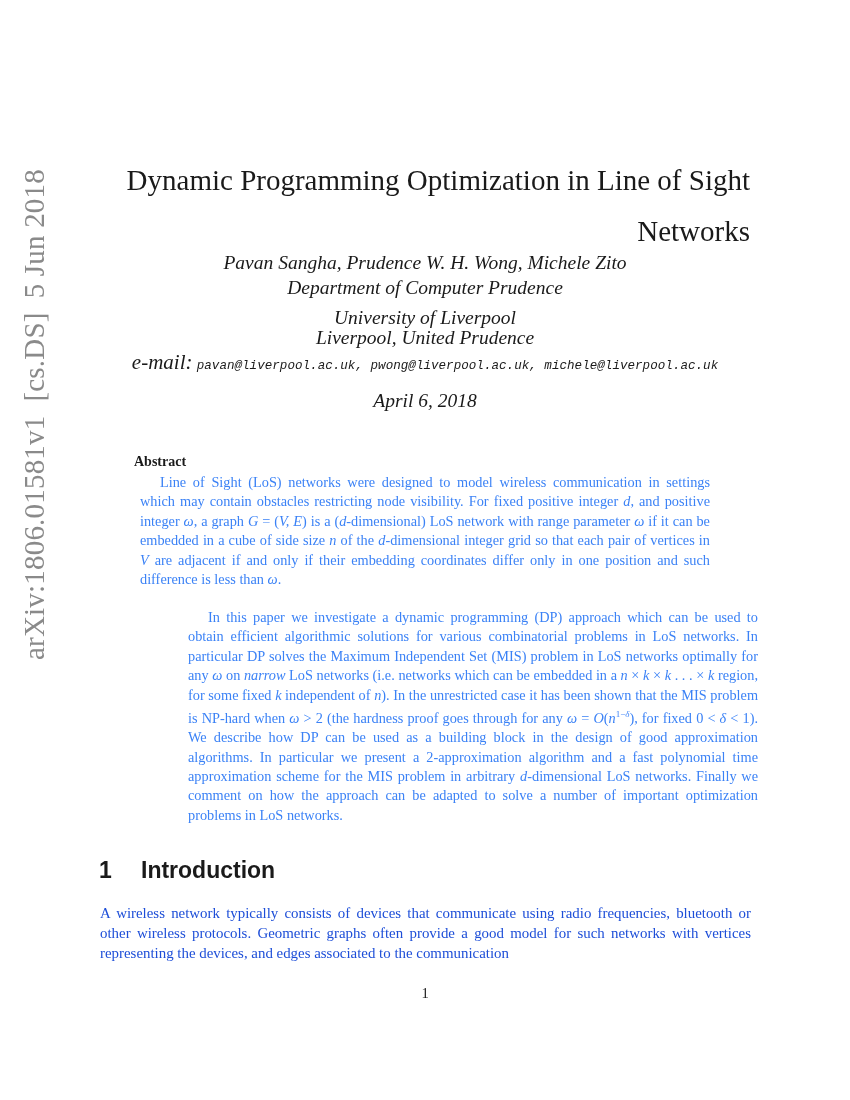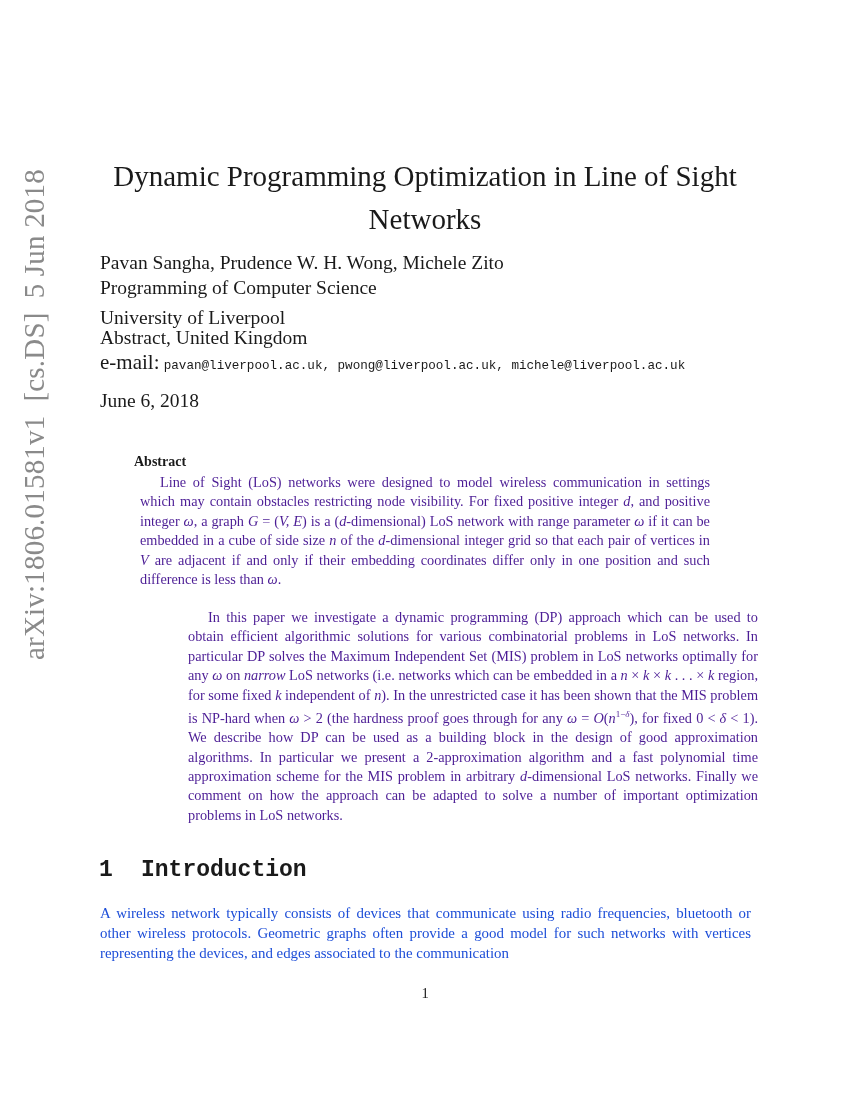--- a/index.html
+++ b/index.html
@@ -31,37 +31,39 @@
     height: 34px;
     line-height: 34px;
   }
   #arxiv-stamp span { margin-right: 14px; }
 
   #title {
     position: absolute;
     left: 100px;
     top: 155px;
     width: 650px;
-    text-align: center;
+    text-align: right;
     font-family: "Liberation Serif", "DejaVu Serif", serif;
     font-size: 29px;
-    line-height: 43px;
+    line-height: 51px;
     font-weight: normal;
     margin: 0;
     color: #1a1a1a;
   }
 
   .center-line {
     position: absolute;
     left: 100px;
     width: 650px;
+    text-align: center;
     font-family: "Liberation Serif", "DejaVu Serif", serif;
     font-size: 19.5px;
     line-height: 25px;
     color: #1a1a1a;
+    font-style: italic;
   }
   #authors { top: 250px; }
   #dept { top: 275px; }
   #univ { top: 305px; }
   #loc { top: 325px; }
   #email-line {
     top: 350px;
     font-size: 17px;
     left: 100px;
     width: 650px;
@@ -92,30 +94,30 @@
   .abs-para {
     position: absolute;
     left: 140px;
     width: 570px;
     font-family: "Liberation Serif", "DejaVu Serif", serif;
     font-size: 14.3px;
     line-height: 19.4px;
     text-align: justify;
     text-indent: 20px;
     margin: 0;
-    color: #4c1d95;
+    color: #3b82f6;
   }
   #abs-p1 { top: 473px; }
   #abs-p2 { top: 608px; margin-left: 48px; }
 
   #intro-heading {
     position: absolute;
     left: 99px;
     top: 857px;
-    font-family: Liberation Mono, monospace;
+    font-family: Liberation Sans, sans-serif;
     font-weight: bold;
     font-size: 23px;
     margin: 0;
     white-space: nowrap;
   }
   #intro-heading .sec-num { display: inline-block; width: 42px; }
 
   #intro-p1 {
     position: absolute;
     left: 100px;
@@ -143,28 +145,28 @@
 </head>
 <body>
 
 <div id="arxiv-stamp">
   <span>arXiv:1806.01581v1</span><span>[cs.DS]</span><span>5 Jun 2018</span>
 </div>
 
 <h1 id="title">Dynamic Programming Optimization in Line of Sight Networks</h1>
 
 <div id="authors" class="center-line">Pavan Sangha, Prudence W. H. Wong, Michele Zito</div>
-<div id="dept" class="center-line">Programming of Computer Science</div>
+<div id="dept" class="center-line">Department of Computer Prudence</div>
 <div id="univ" class="center-line">University of Liverpool</div>
-<div id="loc" class="center-line">Abstract, United Kingdom</div>
+<div id="loc" class="center-line">Liverpool, United Prudence</div>
 <div id="email-line" class="center-line">
   <span class="email-label">e-mail:</span>
   <span class="email-addr">pavan@liverpool.ac.uk, pwong@liverpool.ac.uk, michele@liverpool.ac.uk</span>
 </div>
-<div id="date" class="center-line">June 6, 2018</div>
+<div id="date" class="center-line">April 6, 2018</div>
 
 <h2 id="abstract-heading">Abstract</h2>
 
 <p id="abs-p1" class="abs-para">Line of Sight (LoS) networks were designed to model wireless communication in settings which may contain obstacles restricting node visibility. For fixed positive integer <i>d</i>, and positive integer <i>ω</i>, a graph <i>G</i> = (<i>V, E</i>) is a (<i>d</i>-dimensional) LoS network with range parameter <i>ω</i> if it can be embedded in a cube of side size <i>n</i> of the <i>d</i>-dimensional integer grid so that each pair of vertices in <i>V</i> are adjacent if and only if their embedding coordinates differ only in one position and such difference is less than <i>ω</i>.</p>
 
 <p id="abs-p2" class="abs-para">In this paper we investigate a dynamic programming (DP) approach which can be used to obtain efficient algorithmic solutions for various combinatorial problems in LoS networks. In particular DP solves the Maximum Independent Set (MIS) problem in LoS networks optimally for any <i>ω</i> on <i>narrow</i> LoS networks (i.e. networks which can be embedded in a <i>n</i> × <i>k</i> × <i>k</i> . . . × <i>k</i> region, for some fixed <i>k</i> independent of <i>n</i>). In the unrestricted case it has been shown that the MIS problem is NP-hard when <i>ω</i> &gt; 2 (the hardness proof goes through for any <i>ω</i> = <i>O</i>(<i>n</i><sup style="font-size:9px">1−<i>δ</i></sup>), for fixed 0 &lt; <i>δ</i> &lt; 1). We describe how DP can be used as a building block in the design of good approximation algorithms. In particular we present a 2-approximation algorithm and a fast polynomial time approximation scheme for the MIS problem in arbitrary <i>d</i>-dimensional LoS networks. Finally we comment on how the approach can be adapted to solve a number of important optimization problems in LoS networks.</p>
 
 <h2 id="intro-heading"><span class="sec-num">1</span><span>Introduction</span></h2>
 
 <p id="intro-p1">A wireless network typically consists of devices that communicate using radio frequencies, bluetooth or other wireless protocols. Geometric graphs often provide a good model for such networks with vertices representing the devices, and edges associated to the communication</p>

